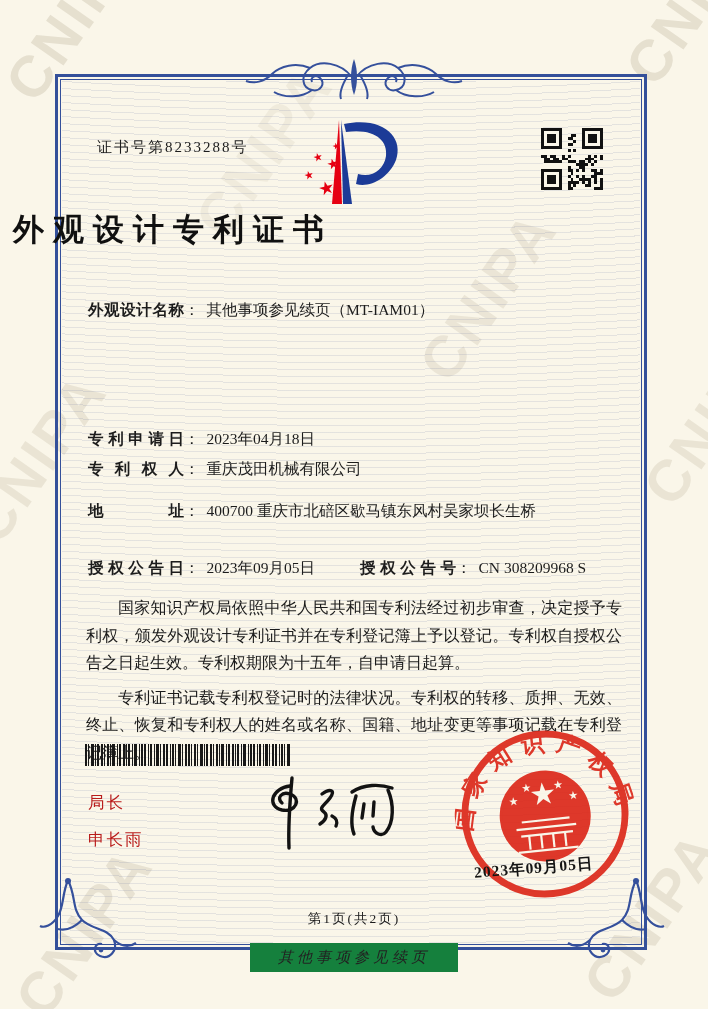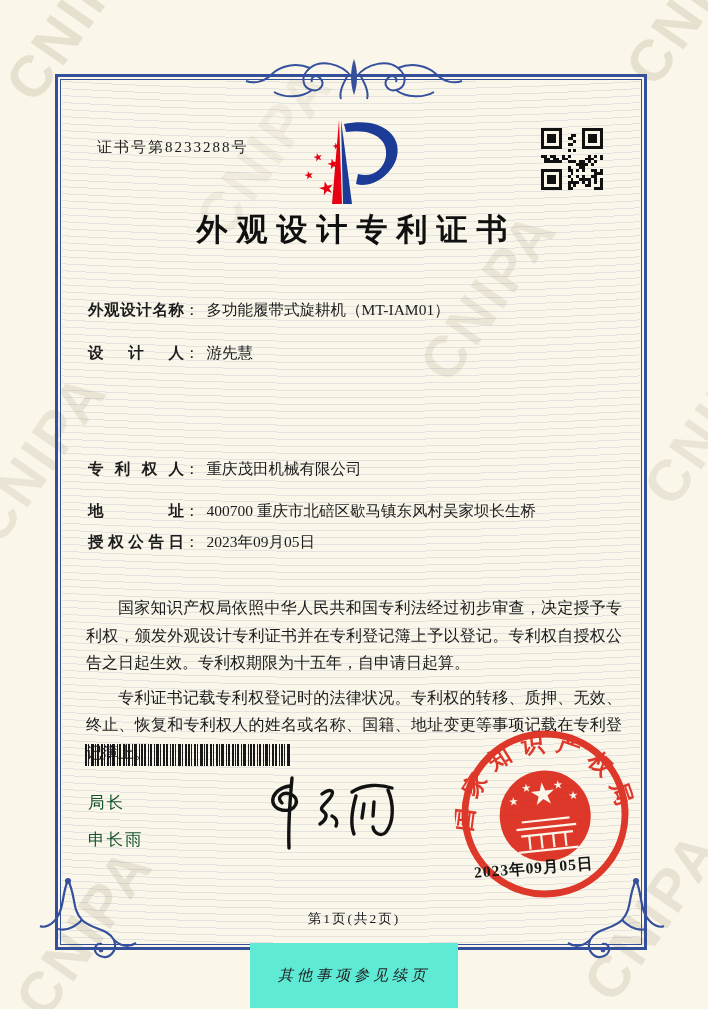--- a/index.html
+++ b/index.html
@@ -29,41 +29,41 @@
   .frame::after{ 
     content:"";position:absolute;inset:4px;
     background:repeating-radial-gradient(circle at 50% -5200px,
       rgba(92,106,158,.14) 0 1px, transparent 1px 7px);
   }
   .content{position:absolute;inset:0;z-index:2;}
   .orn{position:absolute;z-index:2;pointer-events:none;}
   
   .cert-no{position:absolute;left:88px;top:138px;font-size:15px;letter-spacing:2px;margin-left:9px;}
   .title{
-    position:absolute;left:0;right:8px;top:209px;text-align:center;
+    position:absolute;left:0;right:8px;top:209px;
     font-size:31px;font-weight:700;letter-spacing:9px;color:#101010;margin-left:13px;
   }
   .frow{position:absolute;left:88px;font-size:15.5px;white-space:nowrap;}
   .flabel{display:inline-block;width:96px;text-align:justify;text-align-last:justify;font-weight:bold;}
   .colon{margin-right:7px;}
   .paras{position:absolute;left:86px;top:594px;width:536px;}
   .paras p{
     margin:0 0 7px;font-size:16px;line-height:1.72;
     text-indent:2em;text-align:justify;color:#1b1b1b;
   }
-  .director{position:absolute;left:88px;font:16.5px "Liberation Sans","DejaVu Sans",sans-serif;letter-spacing:2px;color:#14532d;}
+  .director{position:absolute;left:88px;font:16.5px "Liberation Sans","DejaVu Sans",sans-serif;letter-spacing:2px;color:#b91c1c;}
   .seal-wrap{position:absolute;left:455px;top:724px;width:180px;height:180px;transform:rotate(-6deg);opacity:.93;}
   .seal-date{
     position:absolute;left:474px;top:858px;font-size:15.5px;font-weight:700;
     letter-spacing:1px;color:#151515;transform:rotate(-4.5deg);z-index:3;
   }
   .page-footer{position:absolute;left:0;right:0;top:910px;text-align:center;font-size:13.5px;letter-spacing:2px;z-index:3;}
   .cont-note{
     position:absolute;left:50%;top:943px;transform:translateX(-50%);
-    background:#5eead4;padding:23px 28px;z-index:4;
+    background:#15803d;padding:5px 28px;z-index:4;
     font-style:italic;font-size:15px;letter-spacing:4px;white-space:nowrap;color:#222;
   }
   svg{display:block;}
 </style>
 </head>
 <body>
 
 <span class="wm" style="left:-22px;top:-18px">CNIPA</span>
 <span class="wm" style="left:598px;top:-34px">CNIPA</span>
 <span class="wm" style="left:168px;top:118px;opacity:.18">CNIPA</span>
@@ -223,33 +223,36 @@
       <rect x="15" y="1" width="5" height="5" fill="#faf6e9"></rect>
       <rect x="16" y="2" width="3" height="3" fill="#111"></rect>
       <rect x="0" y="14" width="7" height="7" fill="#111"></rect>
       <rect x="1" y="15" width="5" height="5" fill="#faf6e9"></rect>
       <rect x="2" y="16" width="3" height="3" fill="#111"></rect>
     </svg>
 
   <div class="title">外观设计专利证书</div>
 
   <div class="frow" style="top:300px">
-    <span class="flabel">外观设计名称</span><span class="colon">：</span><span class="fval">多功能履带式旋耕机（MT-IAM01）</span>
-  </div>
-  <div class="frow" style="top:343px">
-    <span class="flabel">设计人</span><span class="colon">：</span><span class="fval">游先慧</span>
+    <span class="flabel">外观设计名称</span><span class="colon">：</span><span class="fval">其他事项参见续页（MT-IAM01）</span>
+  </div>
+  <div class="frow" style="top:429px">
+    <span class="flabel">专利申请日</span><span class="colon">：</span><span class="fval">2023年04月18日</span>
   </div>
   <div class="frow" style="top:459px">
     <span class="flabel">专利权人</span><span class="colon">：</span><span class="fval">重庆茂田机械有限公司</span>
   </div>
   <div class="frow" style="top:501px">
     <span class="flabel">地址</span><span class="colon">：</span><span class="fval">400700 重庆市北碚区歇马镇东风村吴家坝长生桥</span>
   </div>
-  <div class="frow" style="top:532px">
+  <div class="frow" style="top:558px">
     <span class="flabel">授权公告日</span><span class="colon">：</span><span class="fval">2023年09月05日</span>
+  </div>
+  <div class="frow" style="left:360px;top:558px">
+    <span class="flabel">授权公告号</span><span class="colon">：</span><span class="fval">CN 308209968 S</span>
   </div>
 
   <div class="paras">
     <p>国家知识产权局依照中华人民共和国专利法经过初步审查，决定授予专利权，颁发外观设计专利证书并在专利登记簿上予以登记。专利权自授权公告之日起生效。专利权期限为十五年，自申请日起算。</p>
     <p>专利证书记载专利权登记时的法律状况。专利权的转移、质押、无效、终止、恢复和专利权人的姓名或名称、国籍、地址变更等事项记载在专利登记簿上。</p>
   </div>
 
   <svg id="barcode" style="position:absolute;left:85px;top:744px" width="205" height="22">
       <rect x="0" y="0" width="2" height="22" fill="#181818"></rect>
       <rect x="3" y="0" width="1" height="22" fill="#181818"></rect>

